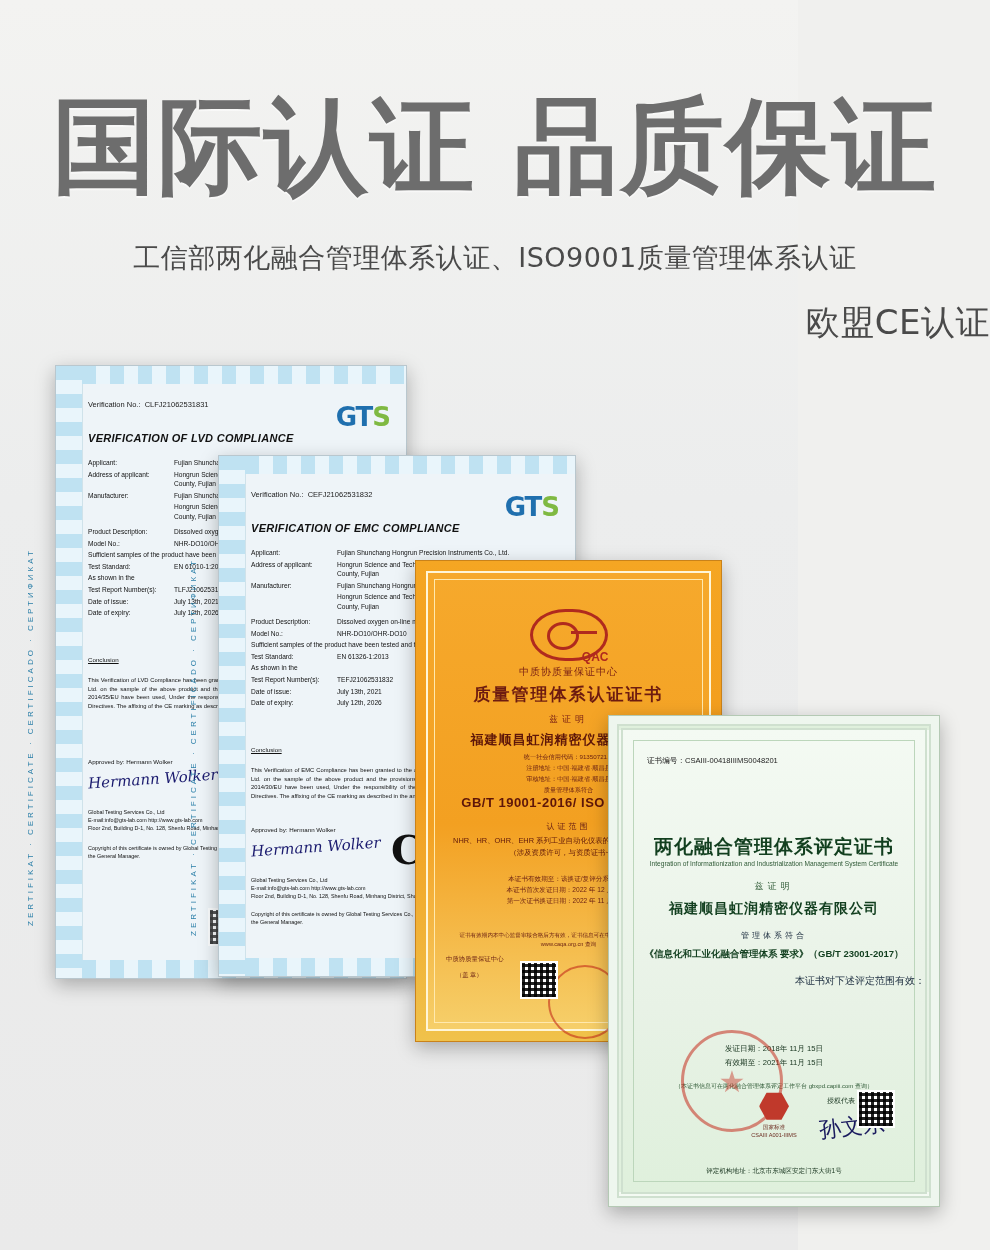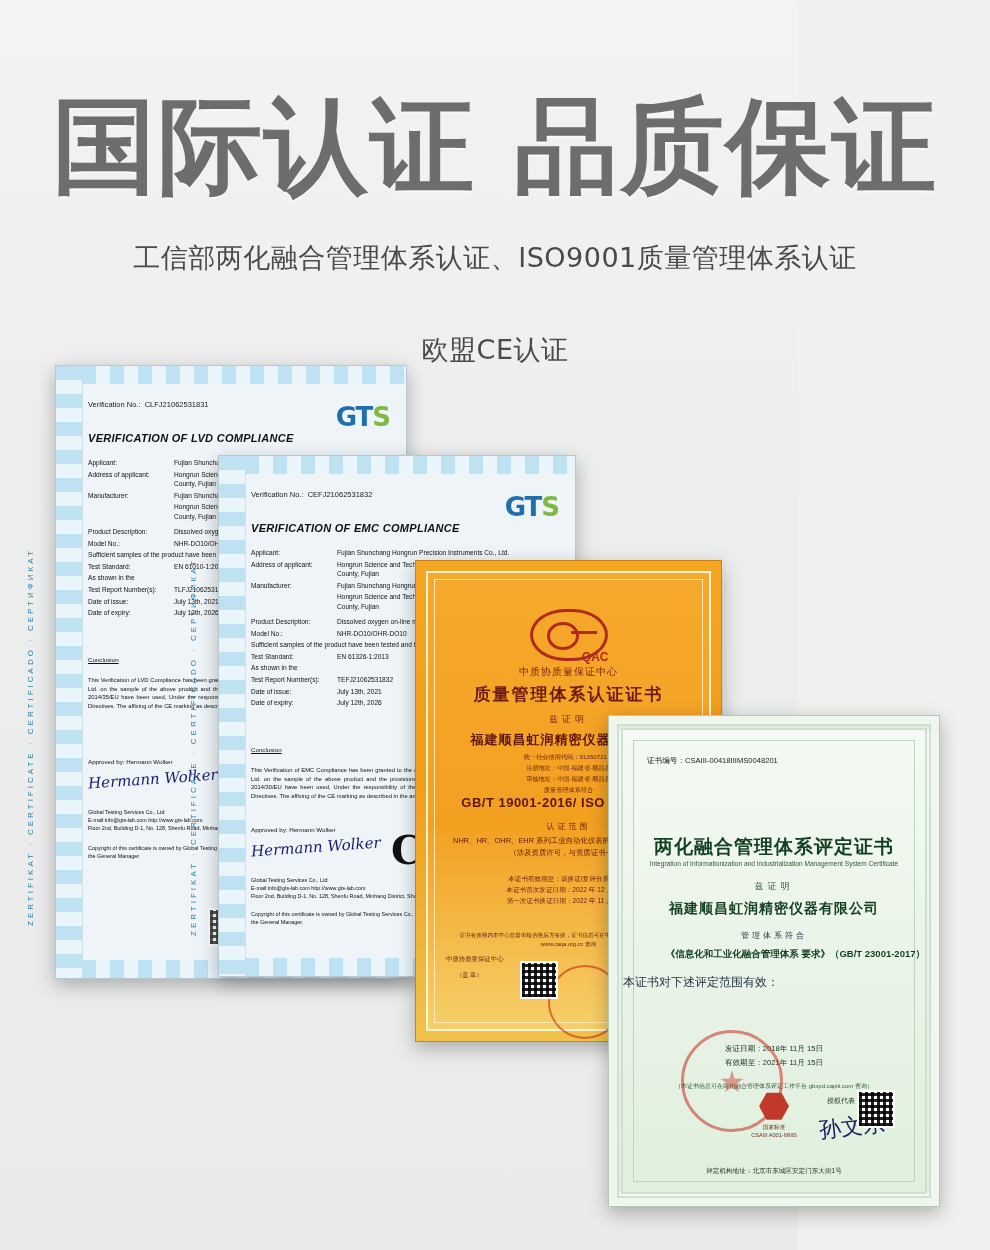--- a/index.html
+++ b/index.html
@@ -20,24 +20,23 @@
     color:#6d6d6d;letter-spacing:2px;
     font-family:"DejaVu Sans","Liberation Sans",sans-serif;
     text-shadow:0 2px 0 rgba(255,255,255,.5);
   }
   .subline1{
     position:absolute;top:240px;left:0;width:990px;text-align:center;
     font-size:27px;color:#4a4a4a;letter-spacing:.5px;
     font-family:"DejaVu Sans","Liberation Sans",sans-serif;
   }
   .subline2{
-    position:absolute;top:300px;left:0;width:990px;text-align:center;
-    font-size:27px;color:#4a4a4a;letter-spacing:.5px;
+    position:absolute;top:300px;left:0;width:990px;text-align:right;
+    font-size:34px;color:#4a4a4a;letter-spacing:.5px;
     font-family:"DejaVu Sans","Liberation Sans",sans-serif;
-    margin-top:32px;
   }
 
   
   .cert{position:absolute;box-shadow:0 6px 18px rgba(0,0,0,.28);}
 
   
   .gts{background:#eef4f8;border:1px solid #b9c7ce;}
   .gts .sideband{
     position:absolute;left:0;top:0;bottom:0;width:26px;
     background:
@@ -148,22 +147,22 @@
     position:absolute;right:42px;top:24px;width:66px;height:66px;border-radius:50%;
     border:4px solid #1b7fc4;display:flex;align-items:center;justify-content:center;
     color:#1b7fc4;font-size:24px;font-weight:bold;letter-spacing:-1px;
     font-family:"DejaVu Sans","Liberation Sans",sans-serif;
   }
   .csi-title{position:absolute;left:0;right:0;top:104px;text-align:center;font-size:19px;font-weight:bold;color:#123f1f;letter-spacing:1px;}
   .csi-sub{position:absolute;left:0;right:0;top:130px;text-align:center;font-size:6.6px;color:#2f5a36;}
   .csi-zi{position:absolute;left:0;right:0;top:150px;text-align:center;font-size:9px;color:#2f5a36;letter-spacing:4px;}
   .csi-company{position:absolute;left:0;right:0;top:170px;text-align:center;font-size:14px;font-weight:bold;color:#123f1f;letter-spacing:1px;}
   .csi-l1{position:absolute;left:0;right:0;top:200px;text-align:center;font-size:8px;color:#234;letter-spacing:3px;}
-  .csi-l2{position:absolute;left:0;right:0;top:218px;text-align:right;font-size:9.5px;color:#123f1f;font-weight:bold;}
-  .csi-l3{position:absolute;left:0;right:0;top:244px;text-align:left;font-size:12px;color:#234;}
+  .csi-l2{position:absolute;left:0;right:0;top:218px;text-align:center;font-size:9.5px;color:#123f1f;font-weight:bold;}
+  .csi-l3{position:absolute;left:0;right:0;top:244px;text-align:right;font-size:10px;color:#234;}
   .csi-body{position:absolute;left:40px;right:40px;top:262px;font-size:8px;color:#15321c;line-height:1.9;text-align:justify;}
   .csi-dates{position:absolute;left:0;right:0;top:312px;text-align:center;font-size:7.6px;color:#15321c;line-height:1.8;}
   .csi-note{position:absolute;left:18px;right:18px;top:352px;text-align:center;font-size:6px;color:#2f5a36;}
   .csi-seal{
     position:absolute;left:58px;top:300px;width:96px;height:96px;border-radius:50%;
     border:3px solid #c62d1f;opacity:.55;
   }
   .csi-star{position:absolute;left:50%;top:50%;transform:translate(-50%,-50%);color:#c62d1f;font-size:30px;opacity:.8;}
   .csi-rep{position:absolute;right:42px;top:366px;font-size:7px;color:#15321c;}
   .csi-sign{

